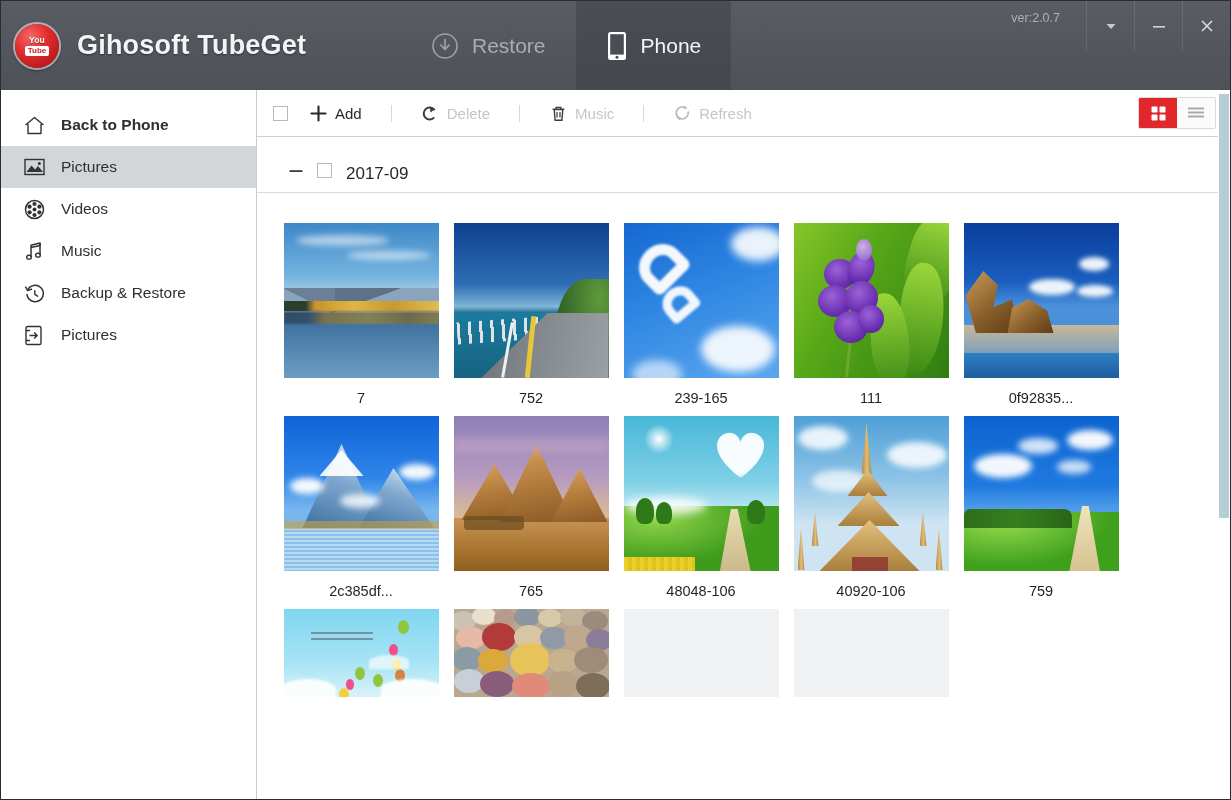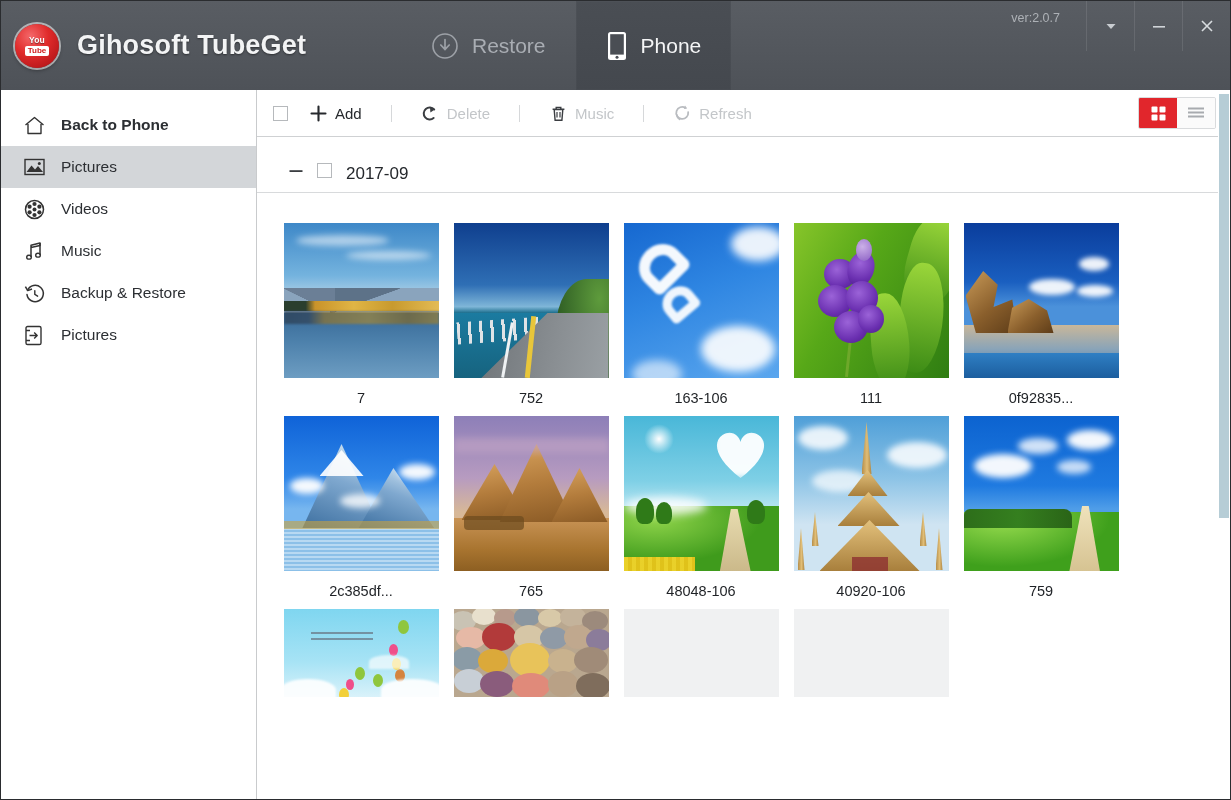--- a/index.html
+++ b/index.html
@@ -578,21 +578,21 @@
           <div class="cell">
             <div class="thumb">
               <div class="art t3">
                 <div class="lay hv"></div>
                 <div class="lay hv2"></div>
                 <div class="lay puff" style="right:-6px;top:4px;width:54px;height:34px;"></div>
                 <div class="lay puff" style="right:4px;bottom:6px;width:74px;height:46px;"></div>
                 <div class="lay puff" style="left:8px;bottom:-10px;width:50px;height:28px;opacity:.6;"></div>
               </div>
             </div>
-            <div class="caption">163-106</div>
+            <div class="caption">239-165</div>
           </div>
 
           <div class="cell">
             <div class="thumb">
               <div class="art t4">
                 <div class="lay leaf" style="right:-10px;top:-6px;width:52px;height:90px;transform:rotate(16deg);"></div>
                 <div class="lay leaf" style="right:6px;top:40px;width:44px;height:110px;transform:rotate(8deg);"></div>
                 <div class="lay leaf" style="right:40px;top:70px;width:38px;height:95px;transform:rotate(-4deg);"></div>
                 <div class="lay stem" style="left:54px;top:96px;width:3px;height:58px;transform:rotate(6deg);"></div>
                 <div class="lay petal" style="left:30px;top:36px;width:32px;height:30px;"></div>

